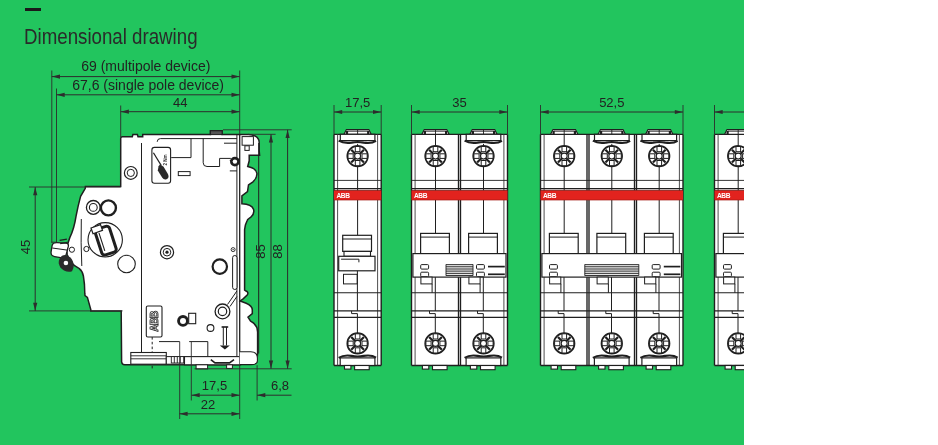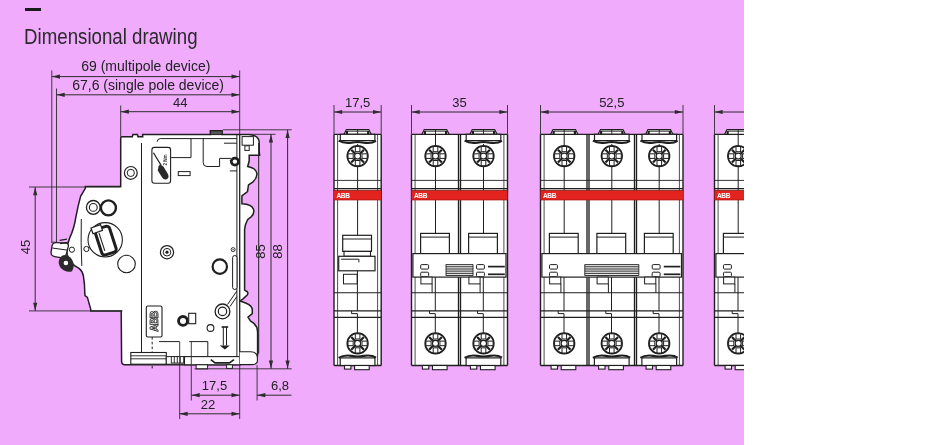--- a/index.html
+++ b/index.html
@@ -1,16 +1,16 @@
 <!DOCTYPE html>
 <html><head>
 <meta charset="utf-8">
 <style>
   html,body { margin:0; padding:0; background:#fff; }
-  #page { position:relative; width:744px; height:445px; background:#f0abfc;
+  #page { position:relative; width:744px; height:445px; background:#22c55e;
           font-family:"Liberation Sans", sans-serif; overflow:hidden; }
   svg text { font-family:"Liberation Sans", sans-serif; }
 </style>
 </head>
 <body>
 <div id="page">
 
   <div style="position:absolute;left:24.5px;top:8px;width:16px;height:3px;background:#1a1a1a;"></div>
 
   <div style="position:absolute;left:24px;top:23.5px;font-size:22px;color:#2a2a2a;transform:scaleX(0.85);transform-origin:0 0;white-space:nowrap;">Dimensional drawing</div>

